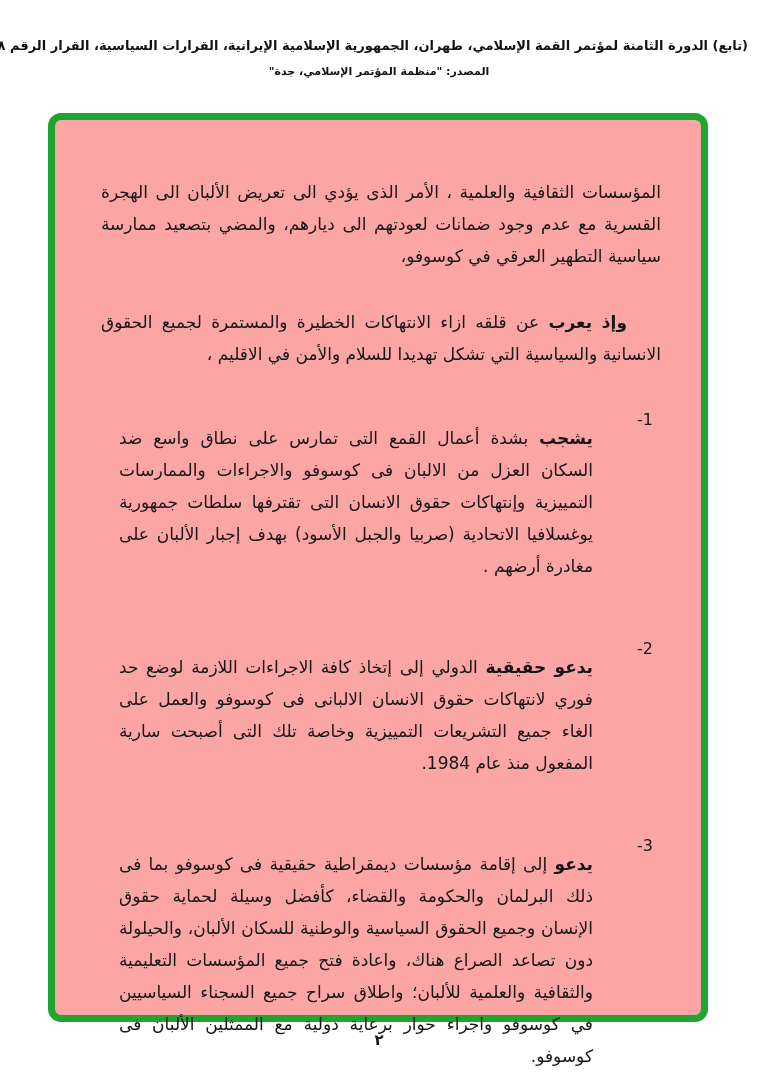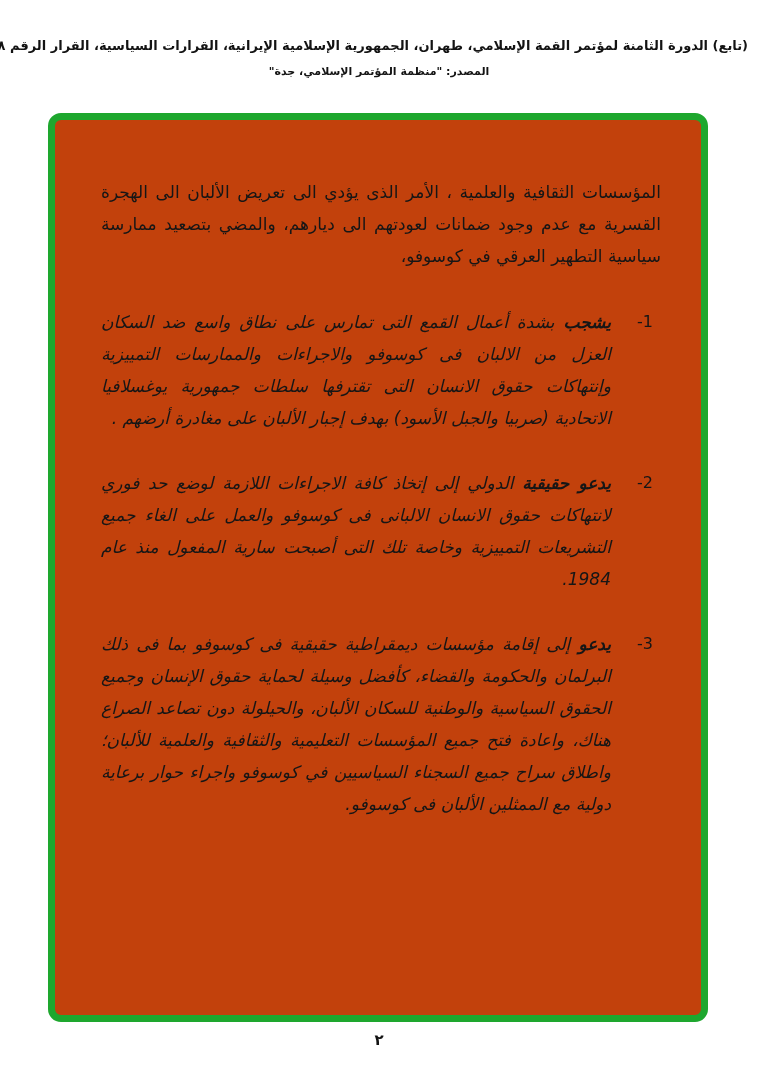--- a/index.html
+++ b/index.html
@@ -44,21 +44,21 @@
   
   .frame {
     position: absolute;
     left: 48px;
     top: 113px;
     width: 660px;
     height: 909px;
     box-sizing: border-box;
     border: 7px solid #1EA72E;
     border-radius: 13px;
-    background: #c2410c;
+    background: #fca5a5;
   }
   .content {
     padding: 56px 40px 0 46px;
     font-size: 17px;
     line-height: 32px;
     text-align: justify;
     text-justify: inter-word;
   }
   .para {
     margin: 0 0 34px 0;
@@ -77,22 +77,21 @@
   .marker {
     flex: 0 0 50px;
     direction: ltr;
     text-align: right;
     padding-right: 8px;
     box-sizing: border-box;
     font-size: 16px;
   }
   .itext {
     flex: 1;
-    margin: 0;
-    font-style: italic;
+    margin: 18px;
   }
   
   .page-num {
     position: absolute;
     top: 1031px;
     left: 0;
     right: 0;
     text-align: center;
     font-size: 15px;
     font-weight: bold;
@@ -107,20 +106,21 @@
   <header class="doc-header">
     <div class="title-line">(تابع) الدورة الثامنة لمؤتمر القمة الإسلامي، طهران، الجمهورية الإسلامية الإيرانية، القرارات السياسية، القرار الرقم ٨/١٨-س(ق.إ)</div>
     <div class="source-line">المصدر:  "منظمة المؤتمر الإسلامي، جدة"</div>
   </header>
 
   <div class="frame">
     <div class="content">
 
       <p class="para"><span>المؤسسات الثقافية والعلمية ، الأمر الذى يؤدي الى تعريض الألبان الى الهجرة القسرية مع عدم وجود ضمانات لعودتهم الى ديارهم، والمضي بتصعيد ممارسة سياسية التطهير العرقي في كوسوفو،</span></p>
 
+      <p class="para indent"><b class="lead">وإذ يعرب</b> <span>عن قلقه ازاء الانتهاكات الخطيرة والمستمرة لجميع الحقوق الانسانية والسياسية التي تشكل تهديدا للسلام والأمن في الاقليم ،</span></p>
 
 
       <div class="item">
         <span class="marker">-1</span>
         <p class="itext"><b class="lead">يشجب</b> <span>بشدة أعمال القمع التى تمارس على نطاق واسع ضد السكان العزل من الالبان فى كوسوفو والاجراءات والممارسات التمييزية وإنتهاكات حقوق الانسان التى تقترفها سلطات جمهورية يوغسلافيا الاتحادية (صربيا والجبل الأسود) بهدف إجبار الألبان على مغادرة أرضهم .</span></p>
       </div>
 
       <div class="item">
         <span class="marker">-2</span>
         <p class="itext"><b class="lead">يدعو حقيقية</b> <span>الدولي إلى إتخاذ كافة الاجراءات اللازمة لوضع حد فوري لانتهاكات حقوق الانسان الالبانى فى كوسوفو والعمل على الغاء جميع التشريعات التمييزية وخاصة تلك التى أصبحت سارية المفعول منذ عام 1984.</span></p>

